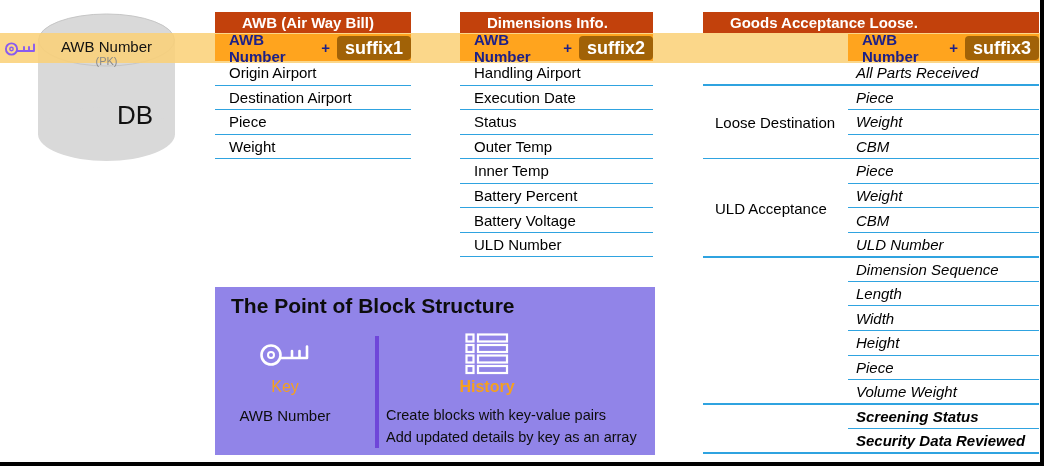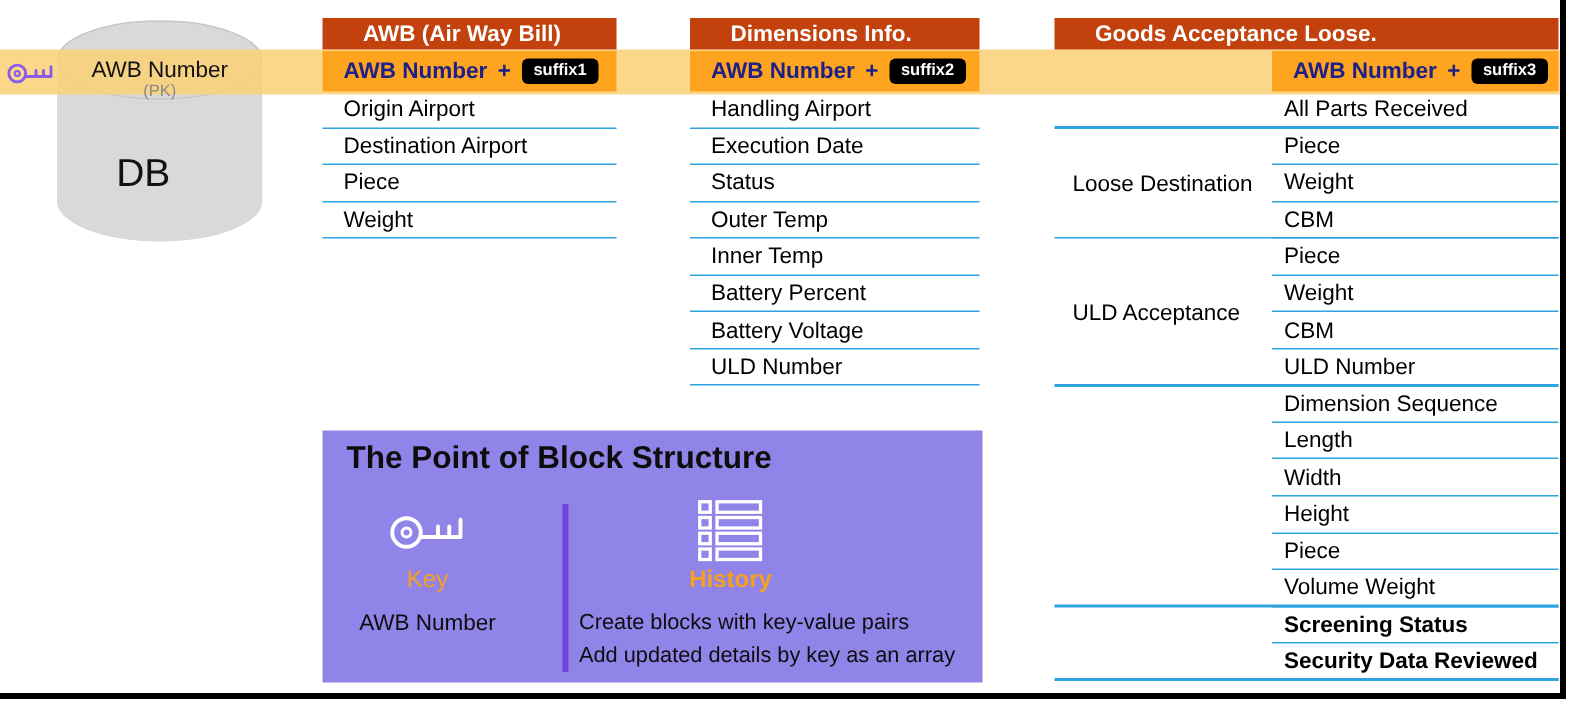--- a/index.html
+++ b/index.html
@@ -17,42 +17,42 @@
 
   
   .pk-key { position:absolute; left:3px; top:38px; z-index:3; }
 
   
   .db { position:absolute; left:38px; top:13px; width:137px; height:149px; z-index:1; }
   .db-field { position:absolute; left:38px; top:38px; width:137px; text-align:center;
               font-size:15px; color:#111; z-index:3; }
   .db-pk    { position:absolute; left:38px; top:55px; width:137px; text-align:center;
               font-size:11px; color:#8a8a8a; z-index:3; }
-  .db-name  { position:absolute; left:38px; top:100px; width:115px; text-align:center;
+  .db-name  { position:absolute; left:38px; top:100px; width:115px; text-align:right;
               font-size:26px; color:#111; z-index:3; }
 
   
   .tbl { position:absolute; top:12px; z-index:3; }
   .tbl-header { height:21px; display:flex; align-items:center; padding-left:27px;
                 background:#c2410c; color:#fff; font-weight:700; font-size:15px; }
   .keyrow { position:absolute; left:0; top:22px; height:27px; right:0;
             background:#FFA41E; display:flex; align-items:center; gap:7px;
             padding-left:14px; font-size:15px; font-weight:700; color:#1D2088; }
   .plus { font-weight:700; }
-  .suffix { background:#000000; color:#fff; font-size:11px; font-weight:700;
+  .suffix { background:#a16207; color:#fff; font-size:18px; font-weight:700;
             padding:3px 8px; border-radius:4px; line-height:1; }
   .rows { position:absolute; left:0; top:49px; right:0; }
   .row { display:flex; align-items:center; height:24.55px; padding-left:14px;
          font-size:15px; color:#000; border-bottom:1.5px solid #2FA3E0; }
   .t1 { left:215px; width:196px; }
   .t2 { left:460px; width:193px; }
   .t3 { left:703px; width:336px; }
   .t3 .keyrow { left:145px; right:auto; width:191px; }
   .rows3 { position:absolute; left:145px; top:49px; width:191px; }
-  .rows3 .row { padding-left:8px; }
+  .rows3 .row { padding-left:8px;font-style:italic; }
   .bold-row { font-weight:700; }
   .grp-label { position:absolute; left:0; width:145px; display:flex; align-items:center;
                padding-left:12px; font-size:15px; color:#000; }
   .gl-loose { top:73px;  height:74px; }
   .gl-uld   { top:147px; height:98px; }
   .gl-dims  { top:245px; height:147px; }
   .fullline { position:absolute; left:0; width:336px; height:1.5px; background:#2FA3E0; }
   .fl-1 { top:72px; } .fl-2 { top:145.7px; } .fl-3 { top:244px; }
   .fl-4 { top:391px; } .fl-5 { top:440.3px; }
 

